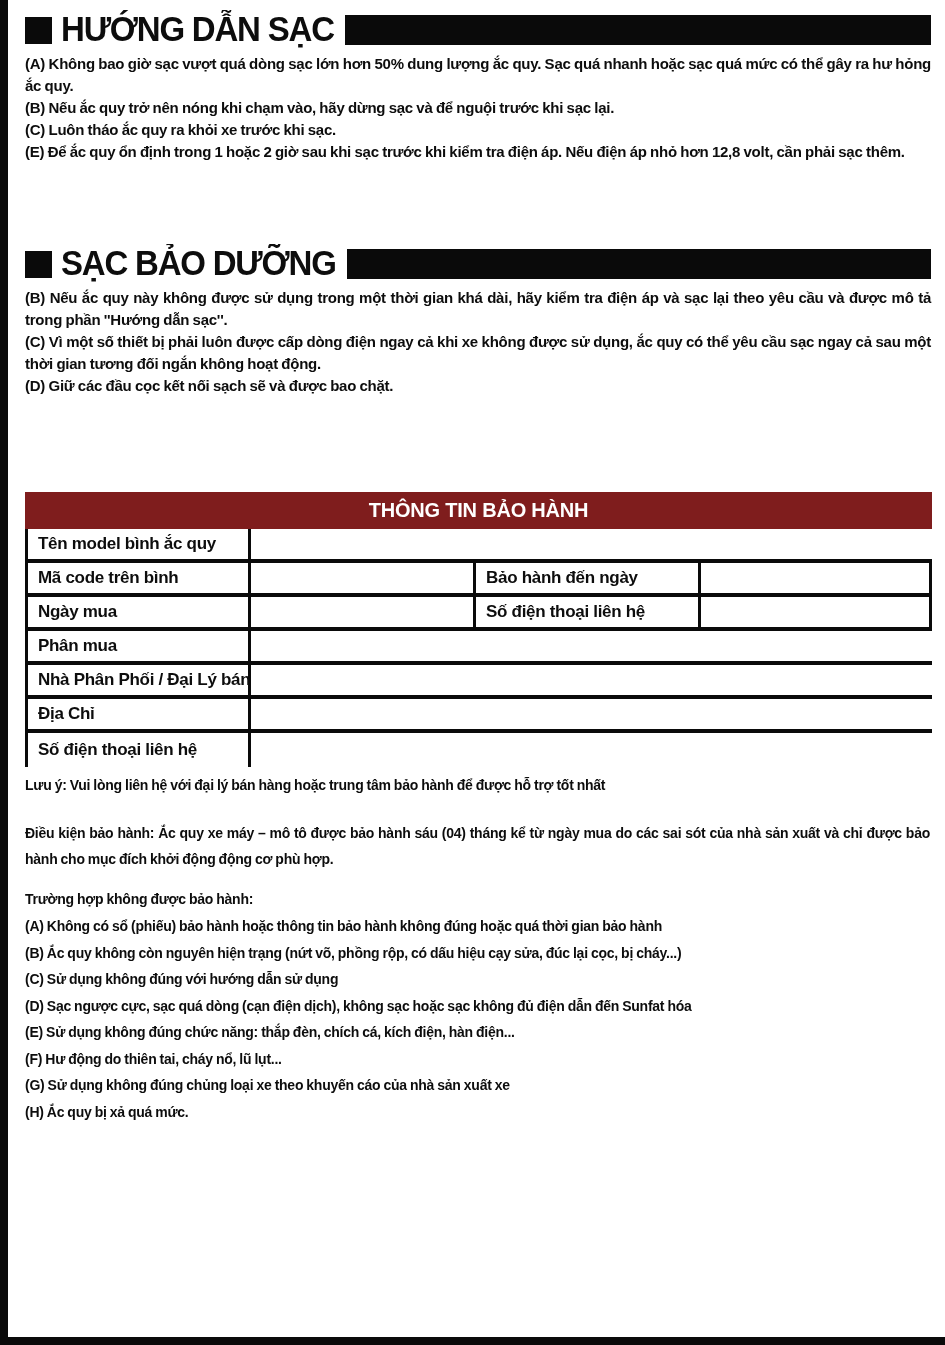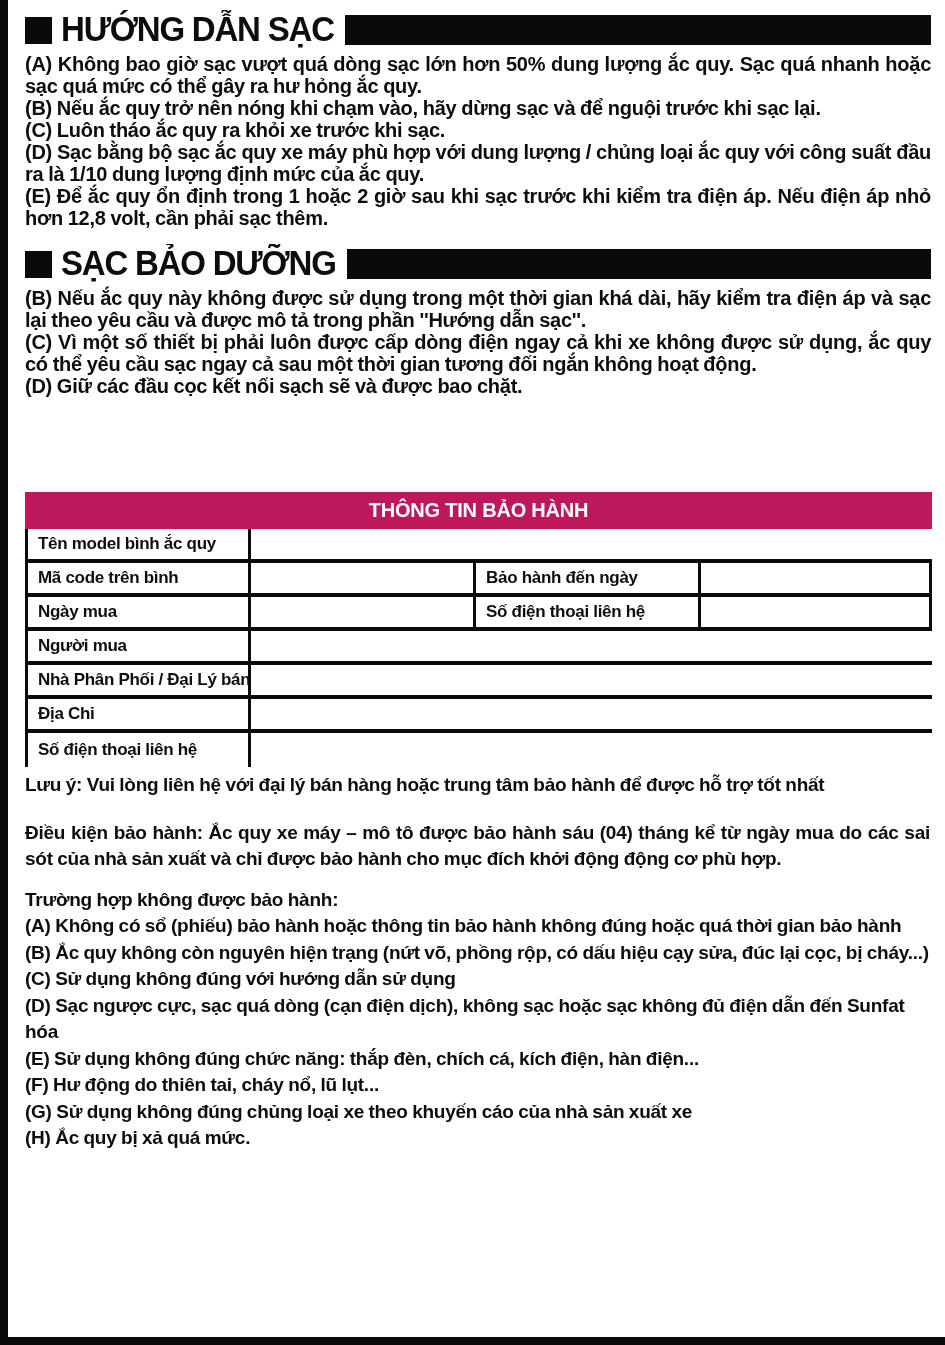--- a/index.html
+++ b/index.html
@@ -18,43 +18,43 @@
   .sec-maintenance { top:246px; }
 
   .sec-header { display:flex; align-items:center; height:36px; }
   .sq { width:27px; height:27px; background:#0a0a0a; margin-right:9px; flex:0 0 auto; }
   .sec-title {
     font-weight:bold; font-size:33px; line-height:36px; letter-spacing:-1.2px;
     white-space:nowrap; margin-right:11px; transform:scaleY(1.04); transform-origin:left center;
   }
   .sec-bar { flex:1 1 auto; height:30px; background:#0a0a0a; }
 
-  .paras { margin-top:5px; font-size:20px; line-height:22px; font-weight:bold;
+  .paras { margin-top:5px; font-size:15px; line-height:22px; font-weight:bold;
            letter-spacing:-0.25px; word-spacing:-0.5px; text-align:justify; }
   .paras p { margin:0; }
 
   
   .wtable { position:absolute; left:25px; top:492px; width:907px; }
   .wt-header {
-    height:37px; background:#be185d; color:#ffffff; font-weight:bold; font-size:20px;
+    height:37px; background:#7f1d1d; color:#ffffff; font-weight:bold; font-size:20px;
     display:flex; align-items:center; justify-content:center; letter-spacing:-0.2px;
   }
   .wt-rows { border-left:3px solid #0a0a0a; }
   .wt-row { display:flex; align-items:stretch; height:34px; border-bottom:4px solid #0a0a0a; }
   .wt-row:last-child { border-bottom:none; }
   .cell { display:flex; align-items:center; padding-left:10px; font-weight:bold;
           font-size:17px; letter-spacing:-0.3px; white-space:nowrap; }
   .lab1 { width:223px; border-right:3px solid #0a0a0a; }
   .val1 { width:225px; border-right:3px solid #0a0a0a; }
   .lab2 { width:225px; border-right:3px solid #0a0a0a; }
   .val2 { flex:1 1 auto; border-right:3px solid #0a0a0a; }
   .valw { flex:1 1 auto; }
 
   .notes { position:absolute; left:25px; right:15px; top:774px;
-           font-size:19px; font-weight:bold; letter-spacing:-0.25px; word-spacing:-0.5px; }
+           font-size:14px; font-weight:bold; letter-spacing:-0.25px; word-spacing:-0.5px; }
   .note-line   { margin:0 0 24px 0; line-height:22px; }
   .cond-para   { margin:0 0 14px 0; line-height:26px; text-align:justify; }
   .excl-title  { margin:0; line-height:27px; }
   .excl-item   { line-height:26.5px; }
 </style>
 </head>
 <body>
 
 <div class="page">
   <div class="edge-left"></div>
@@ -63,21 +63,20 @@
   <div class="section sec-charging">
     <div class="sec-header">
       <div class="sq"></div>
       <div class="sec-title">HƯỚNG DẪN SẠC</div>
       <div class="sec-bar"></div>
     </div>
     <div class="paras">
       <p>(A) Không bao giờ sạc vượt quá dòng sạc lớn hơn 50% dung lượng ắc quy. Sạc quá nhanh hoặc sạc quá mức có thể gây ra hư hỏng ắc quy.</p>
       <p>(B) Nếu ắc quy trở nên nóng khi chạm vào, hãy dừng sạc và để nguội trước khi sạc lại.</p>
       <p>(C) Luôn tháo ắc quy ra khỏi xe trước khi sạc.</p>
-      <p>(D) Sạc bằng bộ sạc ắc quy xe máy phù hợp với dung lượng / chủng loại ắc quy với công suất đầu ra là 1/10 dung lượng định mức của ắc quy.</p>
       <p>(E) Để ắc quy ổn định trong 1 hoặc 2 giờ sau khi sạc trước khi kiểm tra điện áp. Nếu điện áp nhỏ hơn 12,8 volt, cần phải sạc thêm.</p>
     </div>
   </div>
 
   <div class="section sec-maintenance">
     <div class="sec-header">
       <div class="sq"></div>
       <div class="sec-title">SẠC BẢO DƯỠNG</div>
       <div class="sec-bar"></div>
     </div>
@@ -105,21 +104,21 @@
       </div>
 
       <div class="wt-row">
         <div class="cell lab1">Ngày mua</div>
         <div class="cell val1"></div>
         <div class="cell lab2">Số điện thoại liên hệ</div>
         <div class="cell val2"></div>
       </div>
 
       <div class="wt-row">
-        <div class="cell lab1">Người mua</div>
+        <div class="cell lab1">Phân mua</div>
         <div class="cell valw"></div>
       </div>
 
       <div class="wt-row">
         <div class="cell lab1">Nhà Phân Phối / Đại Lý bán</div>
         <div class="cell valw"></div>
       </div>
 
       <div class="wt-row">
         <div class="cell lab1">Địa Chỉ</div>

